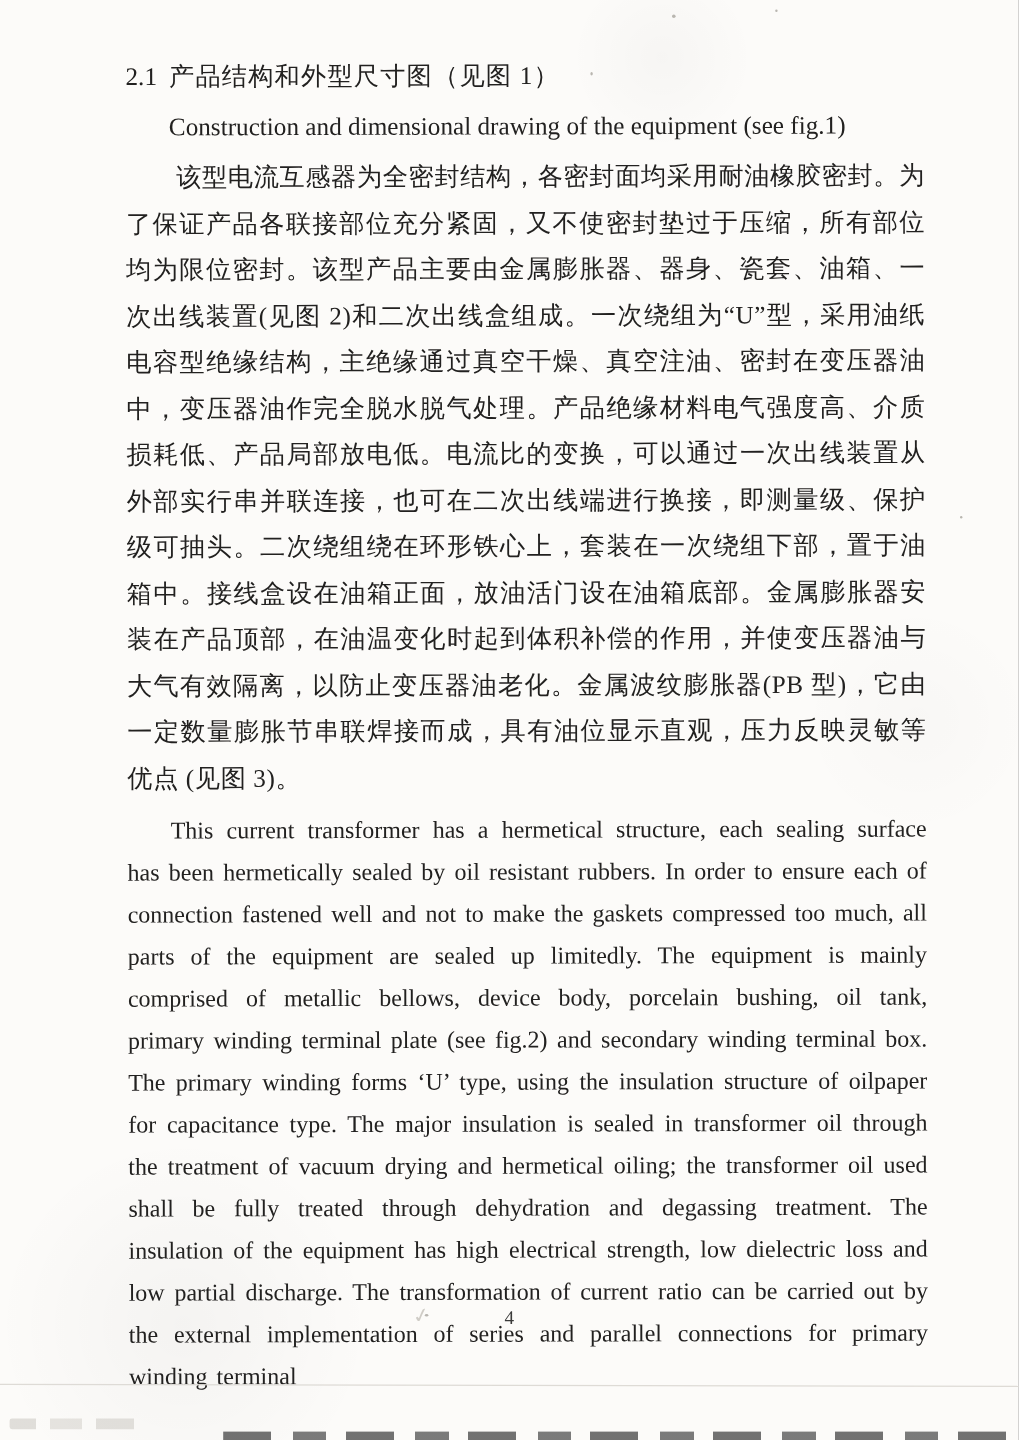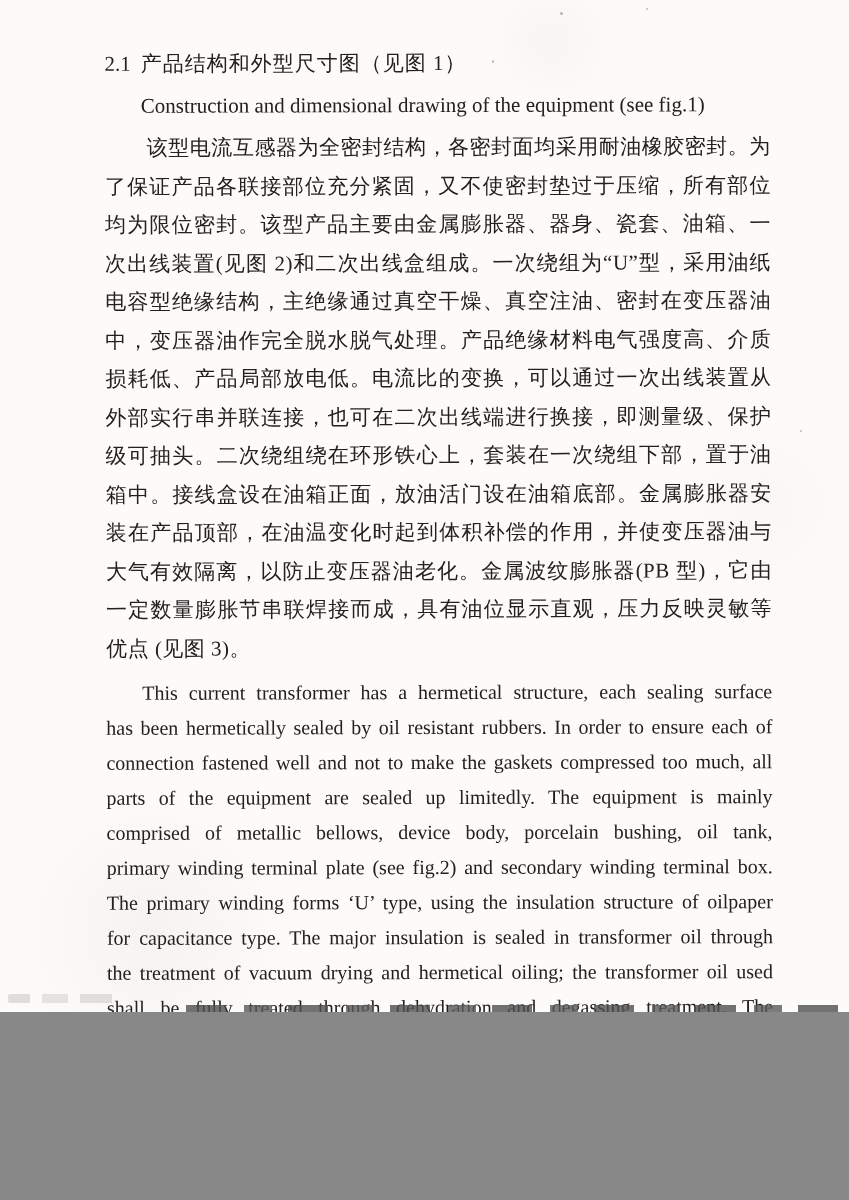--- a/index.html
+++ b/index.html
@@ -3,21 +3,21 @@
 <meta charset="utf-8">
 <style>
   html, body {
     margin: 0;
     padding: 0;
     background: #888;
   }
   .page {
     position: relative;
     width: 849px;
-    height: 1012px;
+    height: 1200px;
     margin: 0 auto;
     background: #fcfbf9;
     overflow: hidden;
     font-family: "Liberation Serif", serif;
     color: #222120;
   }
   
   .page::before {
     content: "";
     position: absolute;

